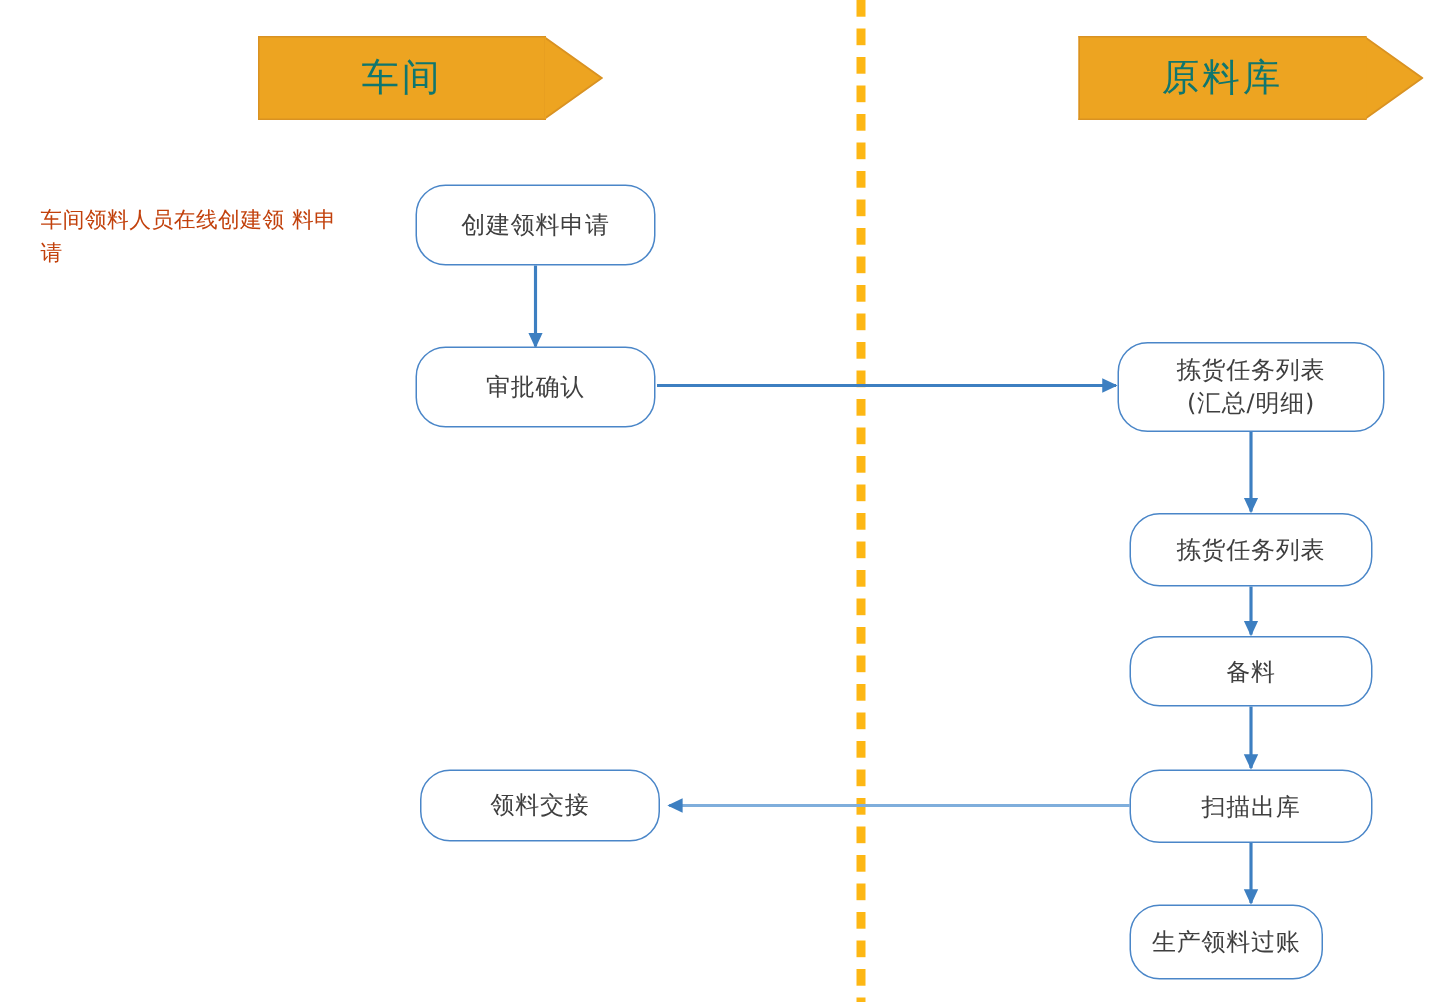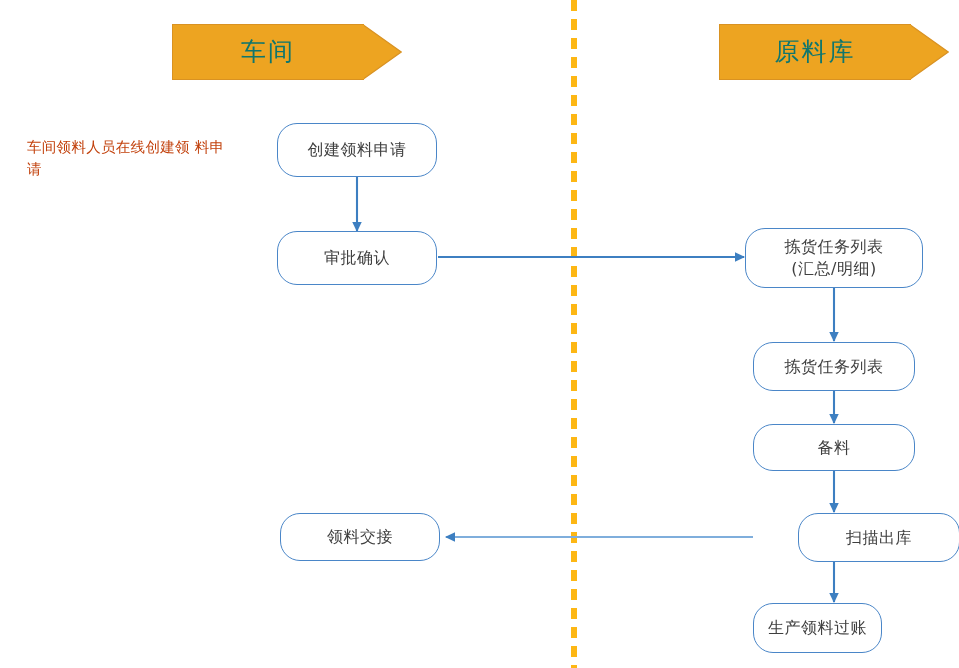--- a/index.html
+++ b/index.html
@@ -188,21 +188,21 @@
   </div>
 
   <div class="node" style="left:753px; top:342px; width:162px; height:49px;">
     <span class="node-line">拣货任务列表</span>
   </div>
 
   <div class="node" style="left:753px; top:424px; width:162px; height:47px;">
     <span class="node-line">备料</span>
   </div>
 
-  <div class="node" style="left:753px; top:513px; width:162px; height:49px;margin-left:45px;">
+  <div class="node" style="left:753px; top:513px; width:162px; height:49px;">
     <span class="node-line">扫描出库</span>
   </div>
 
   <div class="node" style="left:753px; top:603px; width:129px; height:50px;">
     <span class="node-line">生产领料过账</span>
   </div>
 
 </div>
 
 </body></html>

